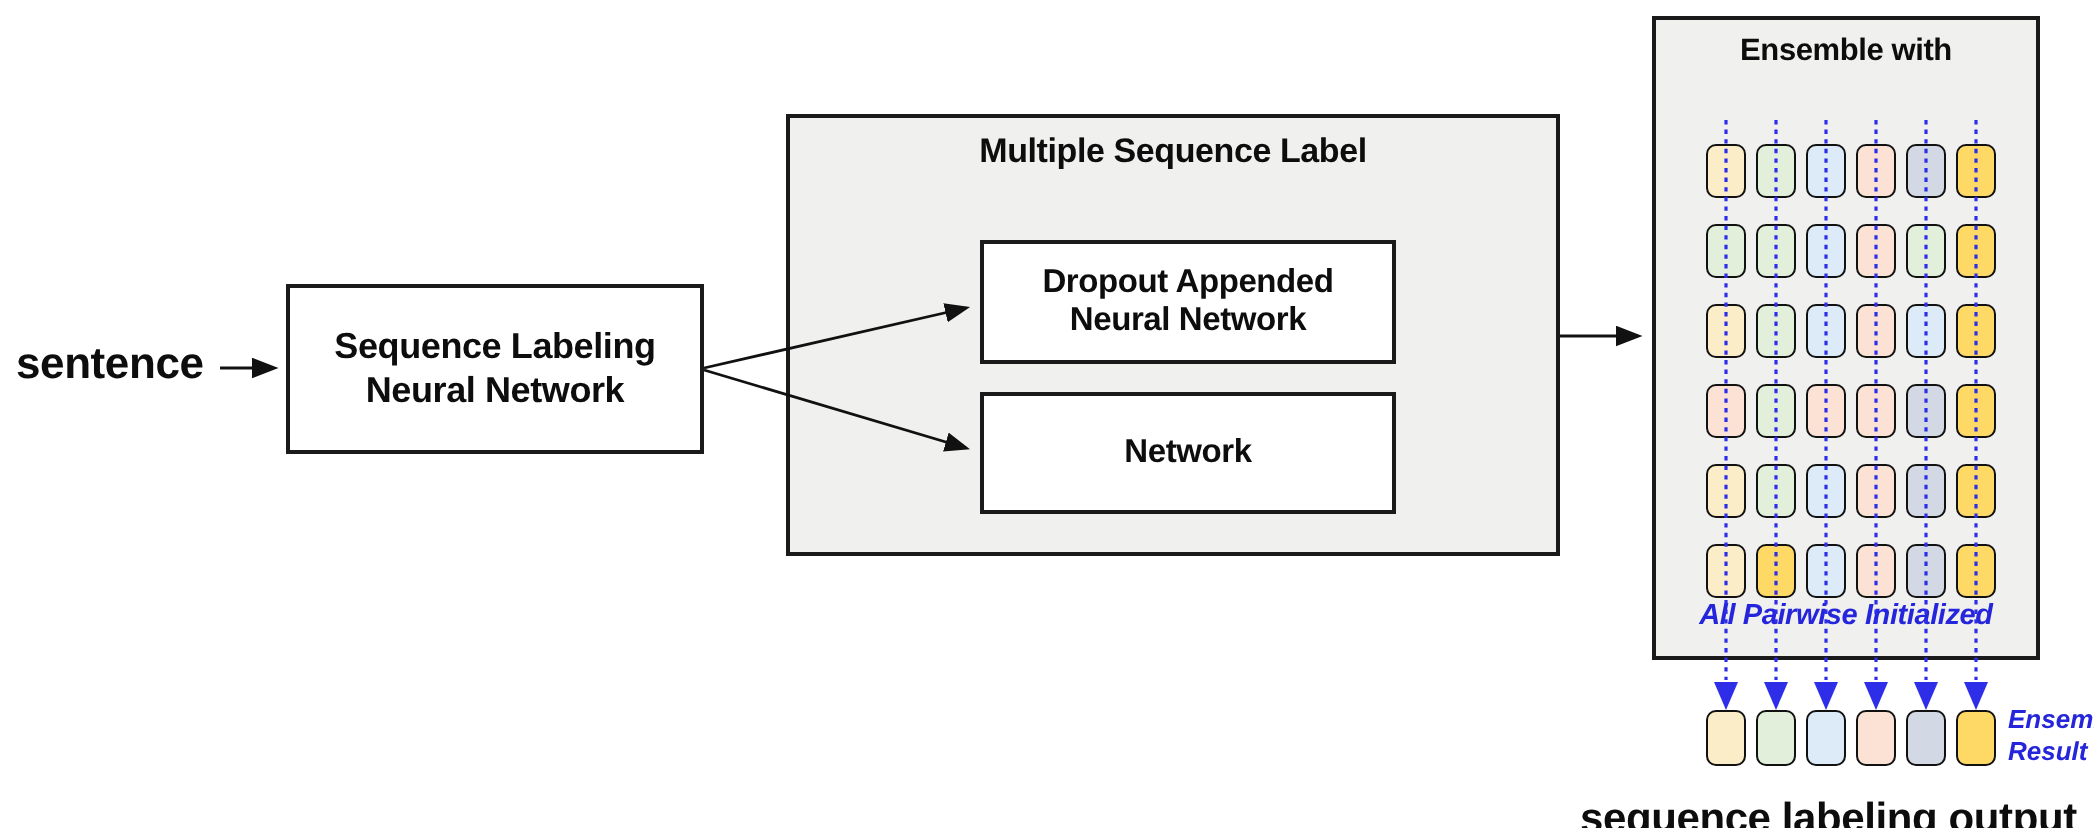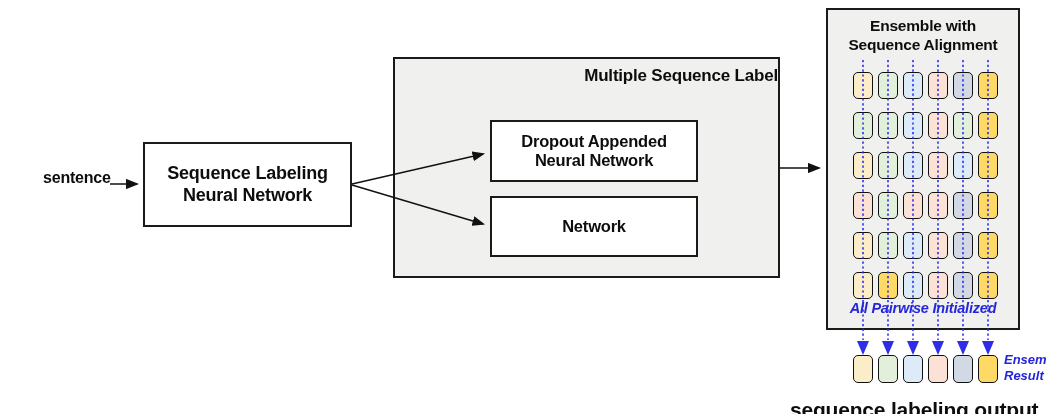--- a/index.html
+++ b/index.html
@@ -3,40 +3,40 @@
 <meta charset="utf-8">
 <style>
   html,body{margin:0;padding:0;background:#fff;}
   *{box-sizing:border-box;}
   .canvas{
     position:relative;width:1047px;height:414px;background:#ffffff;
     overflow:hidden;font-family:"Liberation Sans",sans-serif;color:#0d0d0d;
   }
   .overlay{position:absolute;left:0;top:0;width:1047px;height:414px;z-index:6;pointer-events:none;}
   .plain-label{position:absolute;font-weight:bold;letter-spacing:-0.2px;white-space:nowrap;}
-  #sentence-label{left:8px;top:169px;font-size:16px;margin-left:35px;}
+  #sentence-label{left:8px;top:169px;font-size:22px;}
   #output-label{left:790px;top:388px;font-size:21px;margin-top:10px;}
   .box{
     position:absolute;background:#ffffff;border:2px solid var(--border-col);
     display:flex;flex-direction:column;align-items:center;justify-content:center;
     text-align:center;font-weight:bold;line-height:1.18;letter-spacing:-0.2px;z-index:2;
   }
   #left-box{left:143px;top:142px;width:209px;height:85px;border-width:2.5px;font-size:18px;}
   #dropout-box{left:490px;top:120px;width:208px;height:62px;font-size:16.5px;}
   #random-box{left:490px;top:196px;width:208px;height:61px;font-size:16.5px;}
   .panel{
     position:absolute;background:var(--panel-bg);border:2px solid var(--border-col);z-index:1;
   }
   #gen-container{left:393px;top:57px;width:387px;height:221px;}
   #ensemble-box{left:826px;top:8px;width:194px;height:322px;}
   .panel-title{
     position:absolute;top:7px;left:0;width:100%;text-align:center;
     font-weight:bold;line-height:1.22;letter-spacing:-0.2px;
   }
-  #gen-title{font-size:17px;text-align:right;}
+  #gen-title{font-size:17px;}
   #ensemble-title{font-size:15.5px;}
   .cell{
     position:absolute;width:20px;height:27px;border:1.7px solid #111;
     border-radius:5px;z-index:3;
   }
   .out-cell{height:28px;}
   #align-label{
     position:absolute;left:826px;top:300px;width:194px;text-align:center;
     font-style:italic;font-weight:bold;font-size:14.5px;color:var(--accent-blue);
     letter-spacing:-0.2px;z-index:4;
@@ -103,21 +103,20 @@
     <span>Dropout Appended</span>
     <span class="line2">Neural Network</span>
   </div>
   <div id="random-box" class="box">
     <span class="line2">Network</span>
   </div>
 
   <div id="ensemble-box" class="panel">
     <div id="ensemble-title" class="panel-title">
       <span>Ensemble with</span>
-      <span class="line2">Sequence Alignment</span>
     </div>
   </div>
 
   <div id="grid-layer">
       <div class="cell" style="left: 853px; top: 72px; background: rgb(252, 237, 201);"></div>
       <div class="cell" style="left: 878px; top: 72px; background: rgb(226, 239, 218);"></div>
       <div class="cell" style="left: 903px; top: 72px; background: rgb(220, 235, 247);"></div>
       <div class="cell" style="left: 928px; top: 72px; background: rgb(251, 226, 213);"></div>
       <div class="cell" style="left: 953px; top: 72px; background: rgb(210, 217, 229);"></div>
       <div class="cell" style="left: 978px; top: 72px; background: rgb(255, 217, 102);"></div>

